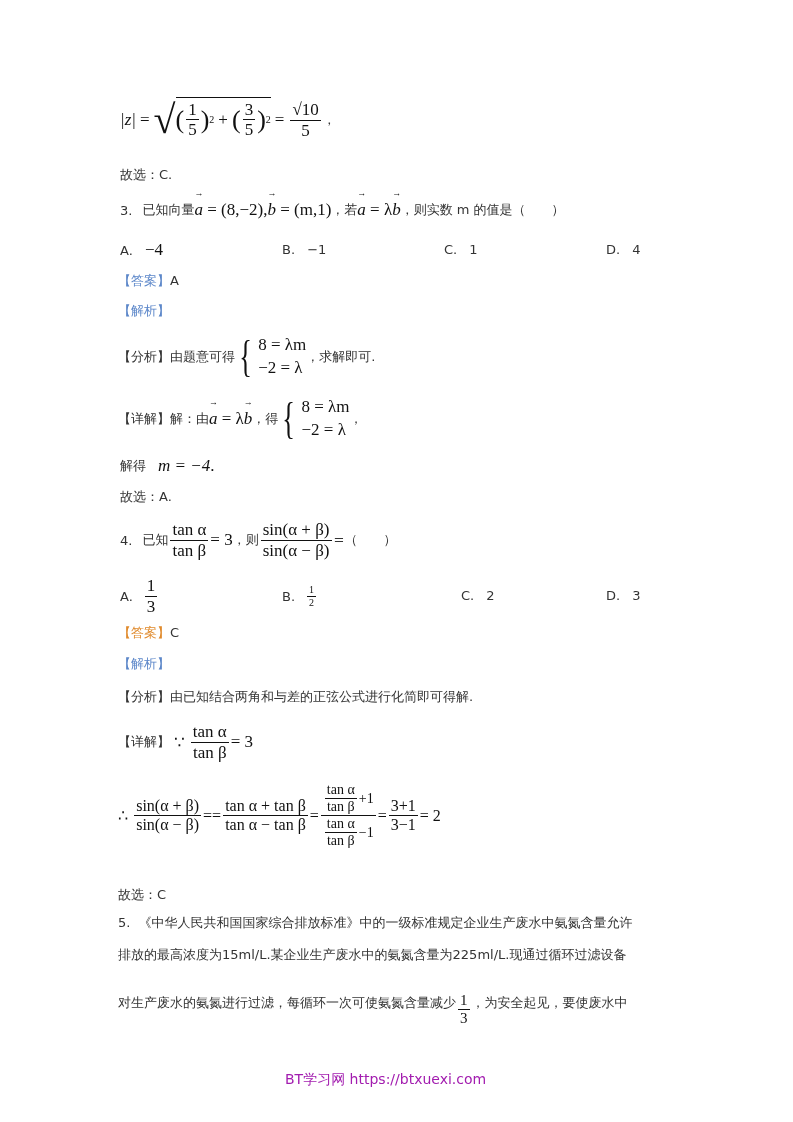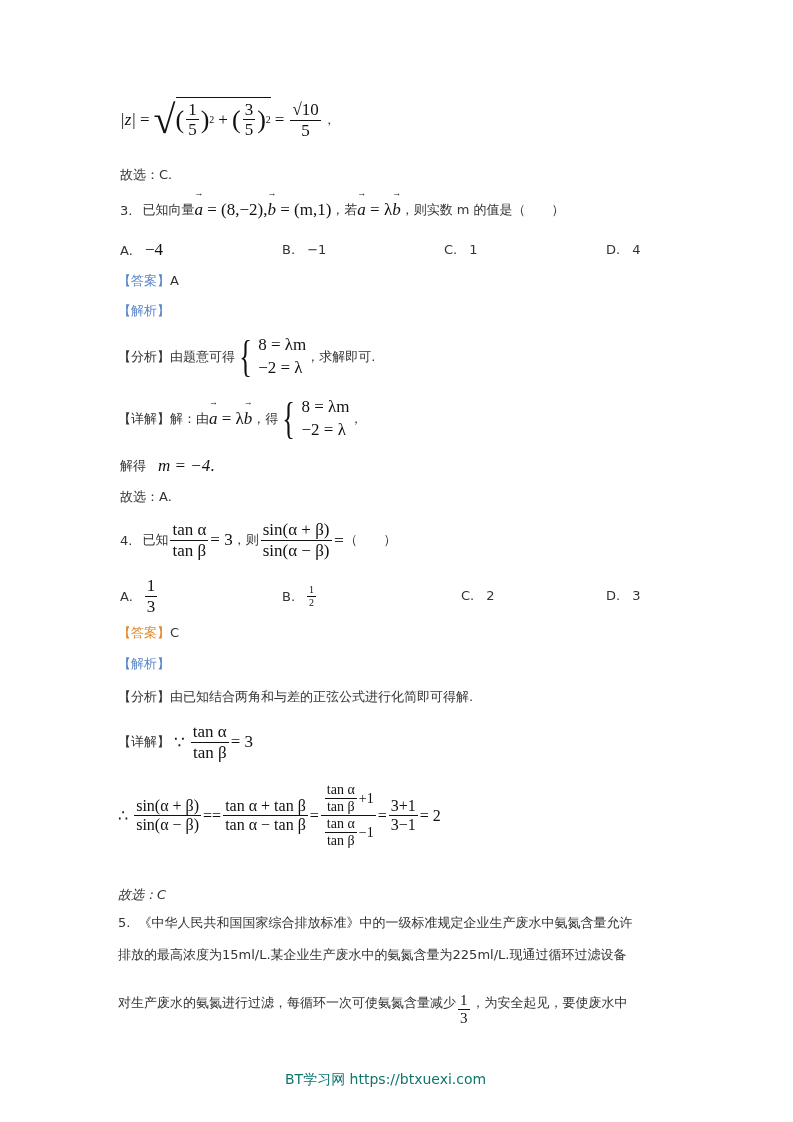--- a/index.html
+++ b/index.html
@@ -13,21 +13,21 @@
   .frac .num { border-bottom: 1px solid #111; padding: 0 2px; line-height: 1.15; }
   .frac .den { padding: 0 2px; line-height: 1.15; }
   .row { display: flex; align-items: center; white-space: nowrap; }
   .tag-blue { color: #5b86c9; }
   .tag-orange-b { color: #e08a2c; }
   .brace { font-size: 44px; line-height: 1; font-weight: 200; margin-right: 2px; transform: scaleX(0.6); display: inline-block; }
   .sys { display: inline-flex; flex-direction: column; line-height: 1.35; }
   .vec { position: relative; display: inline-block; font-style: italic; }
   .vec::before { content: "→"; position: absolute; top: -12px; left: 0; font-size: 9px; font-style: normal; }
   .paren-big { font-size: 26px; line-height: 1; font-weight: 200; }
-  .footer { font-family: "DejaVu Sans", sans-serif; font-size: 14px; color: #0f766e; }
+  .footer { font-family: "DejaVu Sans", sans-serif; font-size: 14px; color: #a21caf; }
 </style>
 </head>
 <body>
 
 <div class="abs row math" style="left:120px; top:100px;">
   <span class="it">|z|</span>
   <span style="margin:0 4px;">=</span>
   <span style="font-size:40px; font-weight:200; line-height:1;">√</span>
   <span class="row" style="border-top:1px solid #111; margin-top:-4px; padding-top:2px;">
     <span class="paren-big">(</span>
@@ -187,21 +187,21 @@
     </span>
   </span>
   <span>=</span>
   <span class="frac">
       <span class="num">3+1</span>
       <span class="den">3−1</span>
     </span>
   <span>= 2</span>
 </div>
 
-<div class="abs cn" style="left:118px; top:886px;font-style:italic;">故选：C</div>
+<div class="abs cn" style="left:118px; top:886px;">故选：C</div>
 
 <div class="abs cn" style="left:118px; top:914px;">
   <span style="margin-right:8px;">5.</span><span>《中华人民共和国国家综合排放标准》中的一级标准规定企业生产废水中氨氮含量允许</span>
 </div>
 <div class="abs cn" style="left:118px; top:946px;">排放的最高浓度为15ml/L.某企业生产废水中的氨氮含量为225ml/L.现通过循环过滤设备</div>
 <div class="abs row cn" style="left:118px; top:978px;">
   <span>对生产废水的氨氮进行过滤，每循环一次可使氨氮含量减少</span>
   <span class="frac math" style="font-size:15px; margin-top:14px;">
       <span class="num">1</span>
       <span class="den">3</span>

